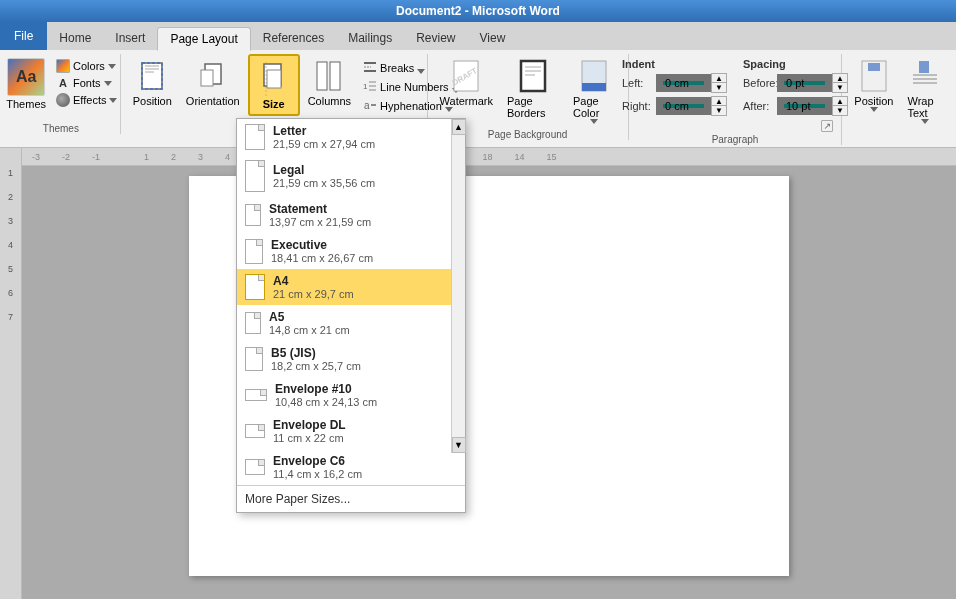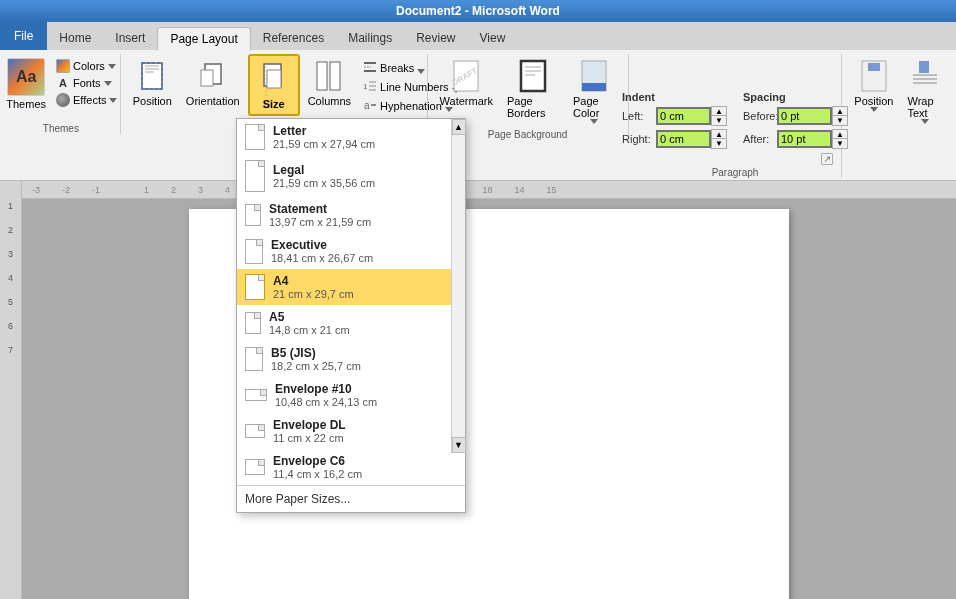--- a/index.html
+++ b/index.html
@@ -137,42 +137,41 @@
     .is-group {
       display: flex;
       flex-direction: column;
       gap: 3px;
     }
 
     .is-group-title {
       font-size: 11px;
       font-weight: bold;
       color: #333;
-      margin-top: 33px;
     }
 
     .is-row {
       display: flex;
       align-items: center;
       gap: 4px;
     }
 
     .is-label {
       width: 30px;
       font-size: 11px;
       color: #333;
     }
 
     .is-input {
       width: 55px;
       height: 18px;
-      border: 2px solid #737373;
+      border: 7px solid #737373;
       font-size: 11px;
       padding: 0 2px;
-      background: #bef264;
+      background: #0f766e;
       display: flex;
       align-items: center;
       justify-content: space-between;
     }
 
     .spin-btns {
       display: flex;
       flex-direction: column;
       border: 1px solid #aaa;
       background: #f0f0f0;

